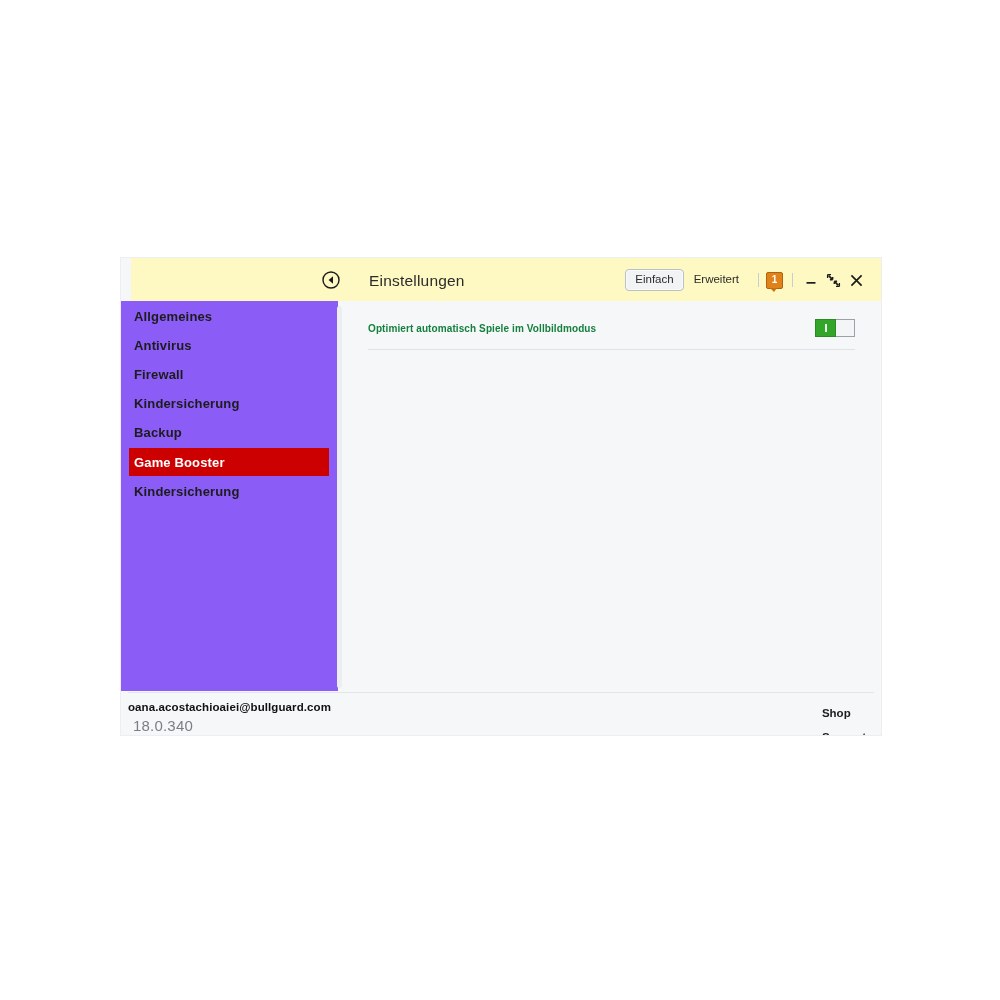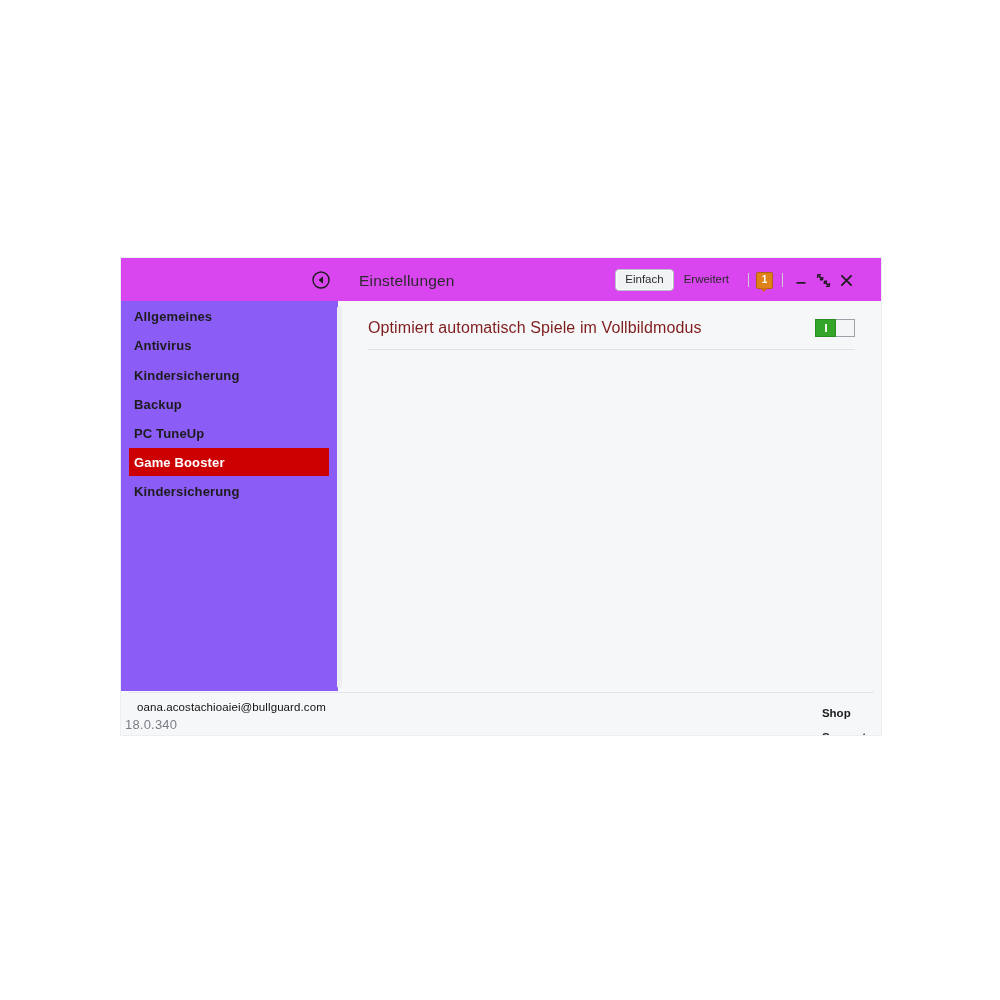--- a/index.html
+++ b/index.html
@@ -23,25 +23,25 @@
     width: 760px;
     height: 477px;
     background: #f6f7f9;
     box-shadow: 0 0 0 1px #eceef1;
     overflow: hidden;
   }
 
   
   #titlebar {
     position: absolute;
-    left: 0;
+    left: 10px;
     top: 0;
     width: 760px;
     height: 43px;
-    background: #d946ef;
+    background: #fef9c3;
   }
 
   #back-button {
     position: absolute;
     left: 190px;
     top: 12px;
     width: 20px;
     height: 20px;
     cursor: pointer;
   }
@@ -184,23 +184,23 @@
     position: absolute;
     left: 25px;
     top: 10px;
     width: 487px;
     height: 34px;
     display: flex;
     align-items: center;
     justify-content: space-between;
   }
   #setting-label {
-    font-size: 16px;
-    font-weight: normal;
-    color: #7f1d1d;
+    font-size: 10px;
+    font-weight: bold;
+    color: #15803d;
     letter-spacing: 0.1px;
     white-space: nowrap;
   }
   #setting-divider {
     position: absolute;
     left: 25px;
     top: 48px;
     width: 487px;
     height: 1px;
     background: #dfe3e8;
@@ -251,33 +251,33 @@
   #footer {
     position: absolute;
     left: 0;
     top: 435px;
     width: 760px;
     height: 42px;
     background: #f6f7f9;
   }
   #account-email {
     position: absolute;
-    left: 16px;
+    left: 7px;
     top: 8px;
     font-size: 11.5px;
-    font-weight: normal;
+    font-weight: bold;
     color: #111111;
     letter-spacing: 0.1px;
     white-space: nowrap;
   }
   #version-label {
     position: absolute;
-    left: 4px;
+    left: 12px;
     top: 24px;
-    font-size: 13px;
+    font-size: 15px;
     color: #7b7f85;
     letter-spacing: 0.2px;
   }
   #footer-links {
     position: absolute;
     right: 15px;
     top: 14px;
     display: flex;
     gap: 12px;
     flex-direction: column;
@@ -342,32 +342,32 @@
   <div id="sidebar">
     <div class="sidebar-gap"></div>
     <div class="sidebar-item">
       <span class="label">Allgemeines</span>
     </div>
     <div class="sidebar-gap"></div>
     <div class="sidebar-item">
       <span class="label">Antivirus</span>
     </div>
     <div class="sidebar-gap"></div>
+    <div class="sidebar-item">
+      <span class="label">Firewall</span>
+    </div>
     <div class="sidebar-gap"></div>
     <div class="sidebar-item">
       <span class="label">Kindersicherung</span>
     </div>
     <div class="sidebar-gap"></div>
     <div class="sidebar-item">
       <span class="label">Backup</span>
     </div>
     <div class="sidebar-gap"></div>
-    <div class="sidebar-item">
-      <span class="label">PC TuneUp</span>
-    </div>
     <div class="sidebar-gap"></div>
     <div class="sidebar-item active">
       <span class="label">Game Booster</span>
     </div>
     <div class="sidebar-gap"></div>
     <div class="sidebar-item">
       <span class="label">Kindersicherung</span>
     </div>
   </div>
 

